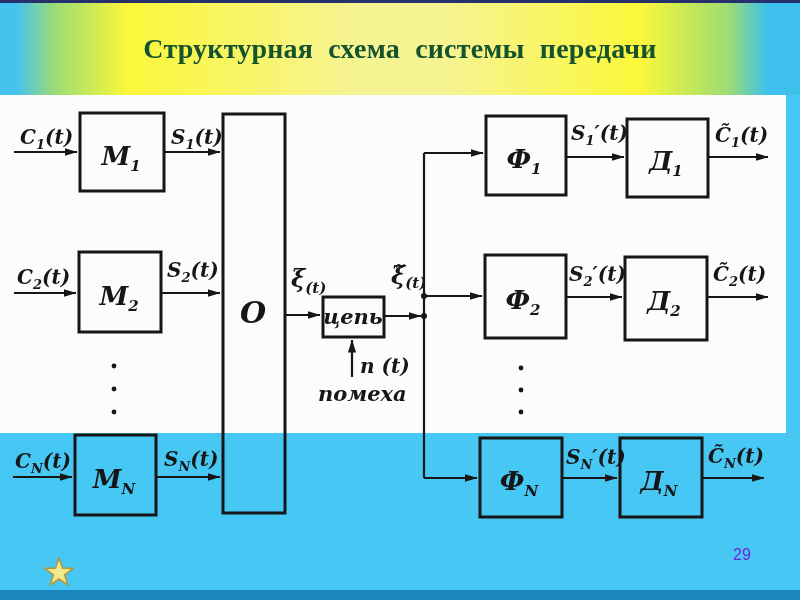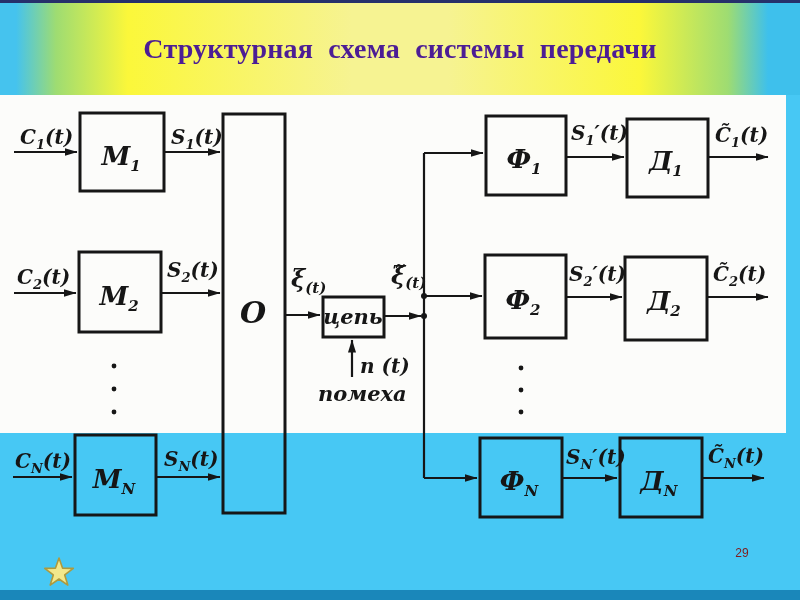--- a/index.html
+++ b/index.html
@@ -16,35 +16,35 @@
       #9edc72 91%, #3ec0ec 96%, #3ec0ec 100%);
   }
   .top-line {
     position:absolute; left:0; top:0; width:800px; height:3px;
     background:#26306b;
   }
   .title {
     position:absolute; left:0; top:33px; width:800px; margin:0;
     text-align:center;
     font-family:"Liberation Serif", serif;
-    font-weight:700; font-size:28px; color:#4c1d95;
+    font-weight:700; font-size:28px; color:#14532d;
     word-spacing:8px; letter-spacing:0.2px;
     white-space:nowrap;
   }
   .content {
     position:absolute; left:0; top:95px; width:786px; height:338px;
     background:#fcfcfa;
   }
   .bottom-strip {
     position:absolute; left:0; top:590px; width:800px; height:10px;
     background:#1a87ba;
   }
   .page-number {
     position:absolute; top:546px; left:720px; width:44px;
-    text-align:center; font-size:12px; color:#7f1d1d;
+    text-align:center; font-size:16px; color:#6d28d9;
   }
   .star { position:absolute; left:40px; top:550px; }
 
   
   svg.diagram { display:block; }
   .box  { fill:none; stroke:#161616; stroke-width:3; }
   .wire { stroke:#161616; stroke-width:2.2; fill:none; }
   .dot  { fill:#161616; }
   .sig {
     font-family:"DejaVu Serif", serif; font-style:italic; font-weight:700;

